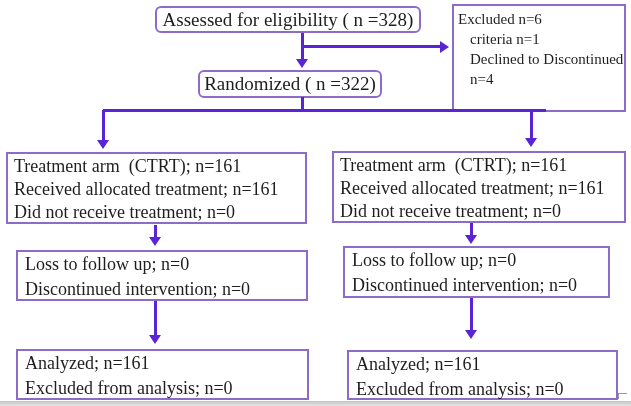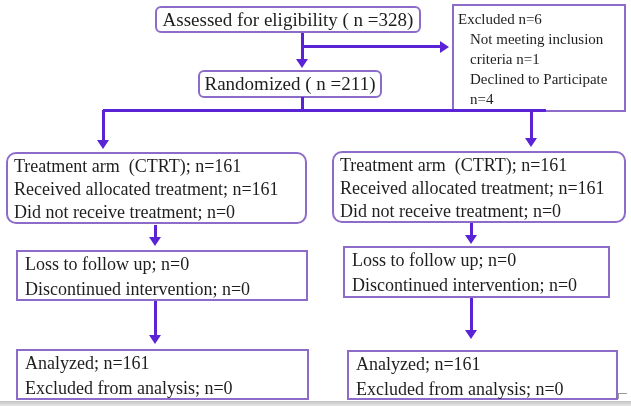--- a/index.html
+++ b/index.html
@@ -25,21 +25,21 @@
   .box.center{
     display:flex;align-items:center;justify-content:center;
     text-align:center;
     border-radius:6px;
   }
   .box .line{white-space:pre;}
   .fs-big{font-size:19px;}
   .fs-mid{font-size:18px;}
   .fs-small{font-size:15px;}
   .arm .line{line-height:23px;}
-  .arm{padding:1px 0 0 6px;border-radius:10px;}
+  .arm{padding:1px 0 0 6px;}
   .duo{padding:0 16px 0 7px;}
   .duo .line{line-height:25px;}
   .excl{padding:3px 0 0 4px;}
   .excl .line{line-height:20px;}
   .excl .line.ind{padding-left:12px;}
   .vl{position:absolute;width:3px;background:var(--arrow);}
   .hl{position:absolute;height:3px;background:var(--arrow);}
   .ah-down{
     position:absolute;width:0;height:0;
     border-left:6px solid transparent;
@@ -65,28 +65,27 @@
 <body>
 
 <div class="stage">
 
   <div class="box center fs-big" style="left:155px;top:6px;width:266px;height:27px;">
     <span class="line">Assessed for eligibility ( n =328)</span>
   </div>
 
   <div class="box excl fs-small" style="left:452px;top:4px;width:174px;height:108px;">
     <div class="line">Excluded n=6</div>
-    <div class="line ind">Not meeting inclusion</div>
     <div class="line ind">criteria n=1</div>
-    <div class="line ind">Declined to Participate</div>
+    <div class="line ind">Declined to Discontinued</div>
     <div class="line ind">n=4</div>
   </div>
 
   <div class="box center fs-big" style="left:198px;top:70px;width:184px;height:28px;">
-    <span class="line">Randomized ( n =211)</span>
+    <span class="line">Randomized ( n =322)</span>
   </div>
 
   <div class="box arm fs-mid" style="left:6px;top:152px;width:301px;height:72px;">
     <div class="line">Treatment arm  (CTRT); n=161</div>
     <div class="line">Received allocated treatment; n=161</div>
     <div class="line">Did not receive treatment; n=0</div>
   </div>
 
   <div class="box arm fs-mid" style="left:332px;top:151px;width:294px;height:72px;">
     <div class="line">Treatment arm  (CTRT); n=161</div>

